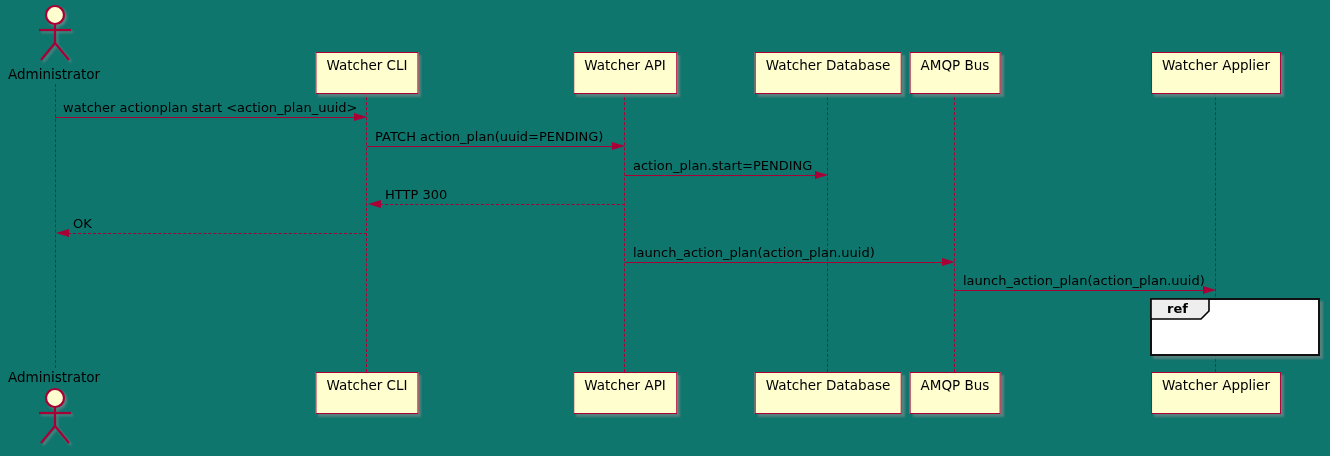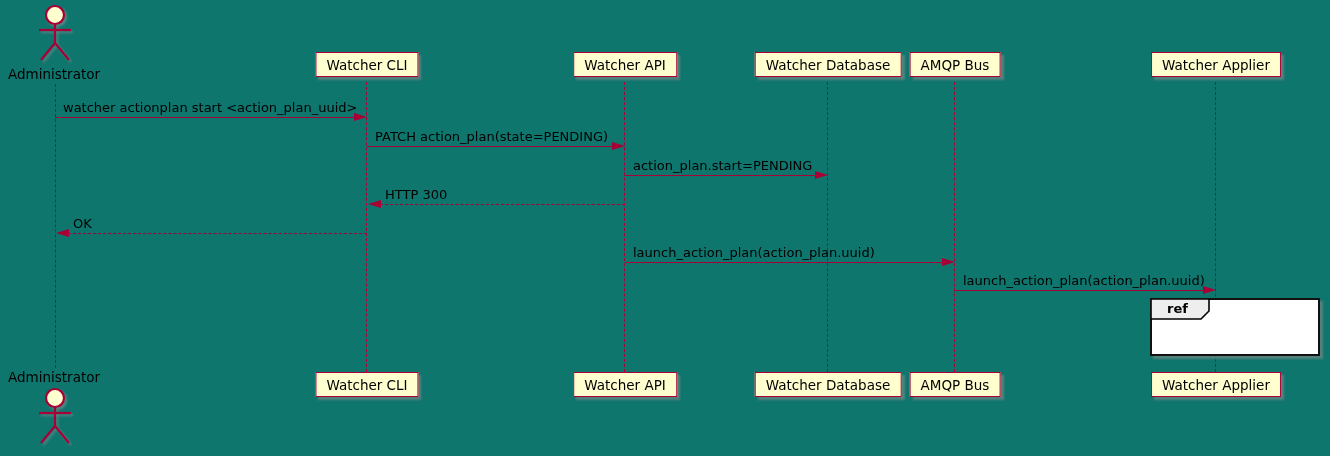--- a/index.html
+++ b/index.html
@@ -19,21 +19,21 @@
   .lifeline{
     position:absolute;
     width:0;
     border-left:1.4px dashed var(--arrow);
   }
   .pbox{
     position:absolute;
     transform:translateX(-50%);
     background:var(--fill);
     border:1.8px solid var(--arrow);
-    padding:4px 10px 2px 10px;
+    padding:4px 10px 19px 10px;
     font-size:13.5px;
     line-height:17px;
     white-space:nowrap;
     box-shadow:3px 3px 2px rgba(140,140,140,.55);
     box-sizing:border-box;
   }
   .actor-figure{
     position:absolute;
     transform:translateX(-50%);
     filter:drop-shadow(2.5px 2.5px 1px rgba(150,150,150,.5));
@@ -114,21 +114,21 @@
   <div class="pbox" style="left:367px;top:52px;">Watcher CLI</div>
   <div class="pbox" style="left:625px;top:52px;">Watcher API</div>
   <div class="pbox" style="left:828px;top:52px;">Watcher Database</div>
   <div class="pbox" style="left:955px;top:52px;">AMQP Bus</div>
   <div class="pbox" style="left:1216px;top:52px;">Watcher Applier</div>
 
   <span class="msg-label" style="left:63px;top:100px;">watcher actionplan start &lt;action_plan_uuid&gt;</span>
   <div class="msg-line solid" style="left:55px;top:117px;width:300px;"></div>
   <div class="arrow-right" style="left:354px;top:113px;"></div>
 
-  <span class="msg-label" style="left:375px;top:129px;">PATCH action_plan(state=PENDING)</span>
+  <span class="msg-label" style="left:375px;top:129px;">PATCH action_plan(uuid=PENDING)</span>
   <div class="msg-line solid" style="left:367px;top:146px;width:246px;"></div>
   <div class="arrow-right" style="left:612px;top:142px;"></div>
 
   <span class="msg-label" style="left:633px;top:158px;">action_plan.start=PENDING</span>
   <div class="msg-line solid" style="left:625px;top:175px;width:191px;"></div>
   <div class="arrow-right" style="left:815px;top:171px;"></div>
 
   <span class="msg-label" style="left:385px;top:187px;">HTTP 300</span>
   <div class="msg-line dashed" style="left:380px;top:204px;width:245px;"></div>
   <div class="arrow-left" style="left:368px;top:200px;"></div>

